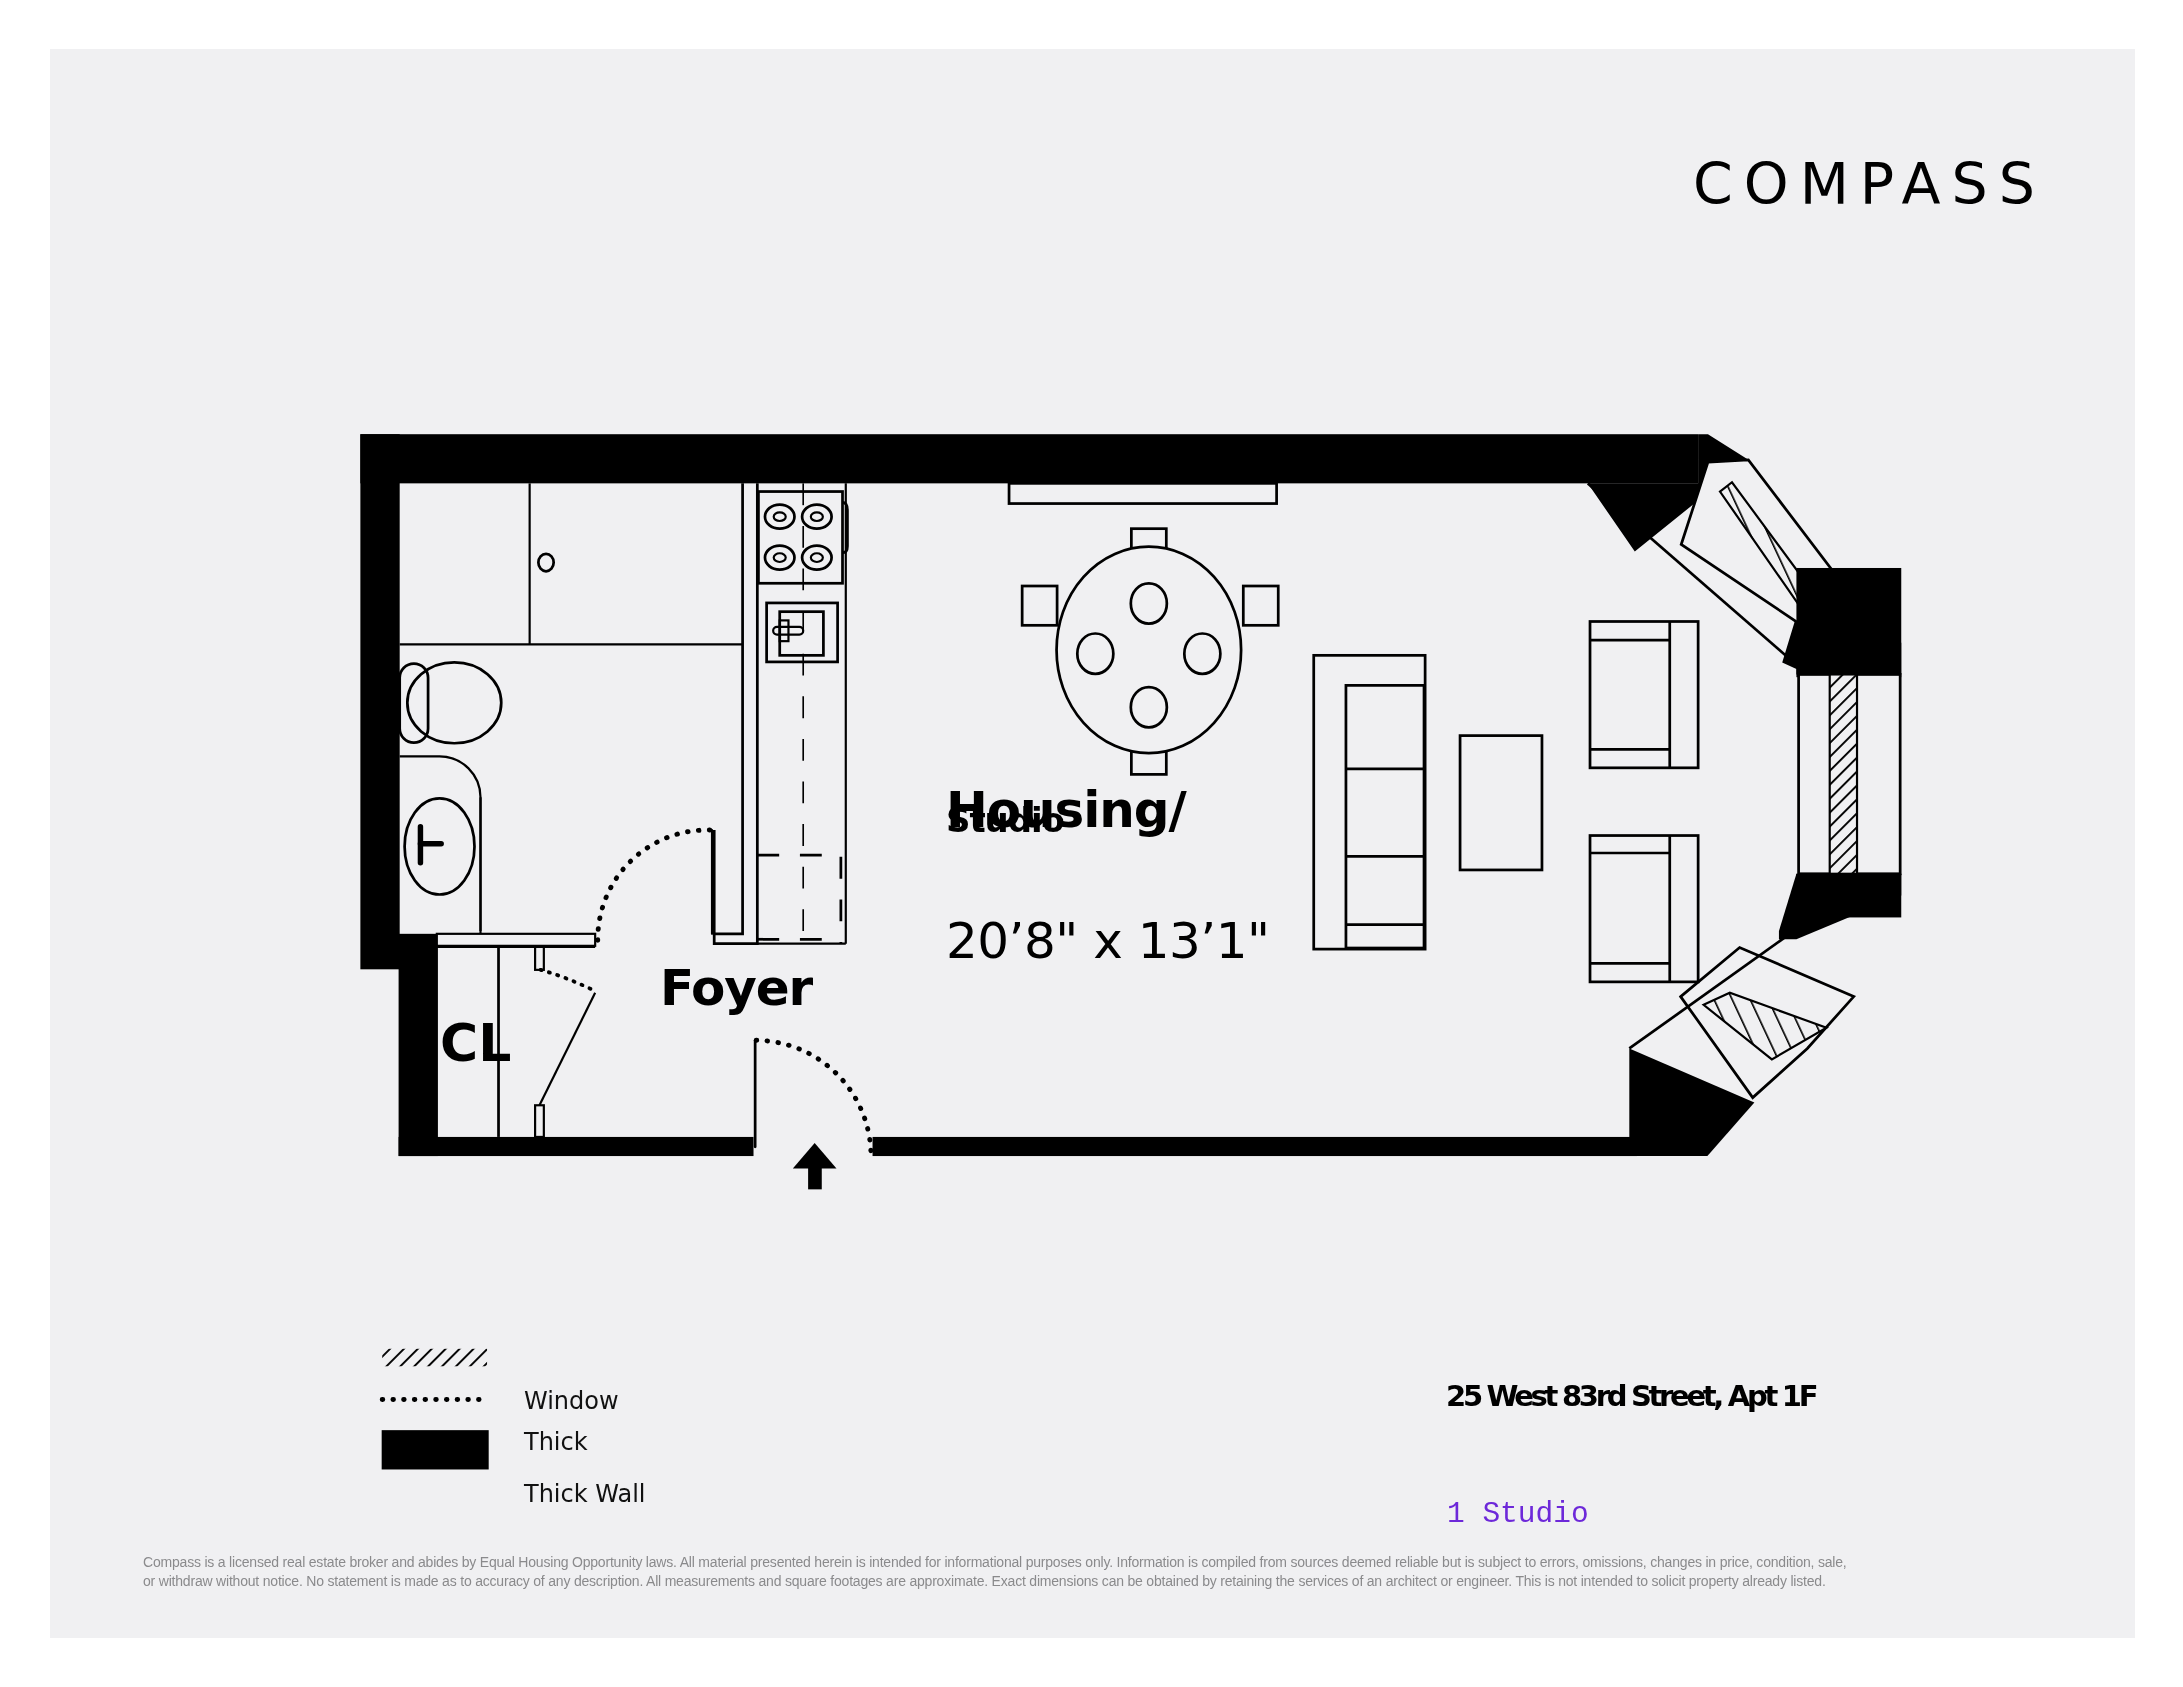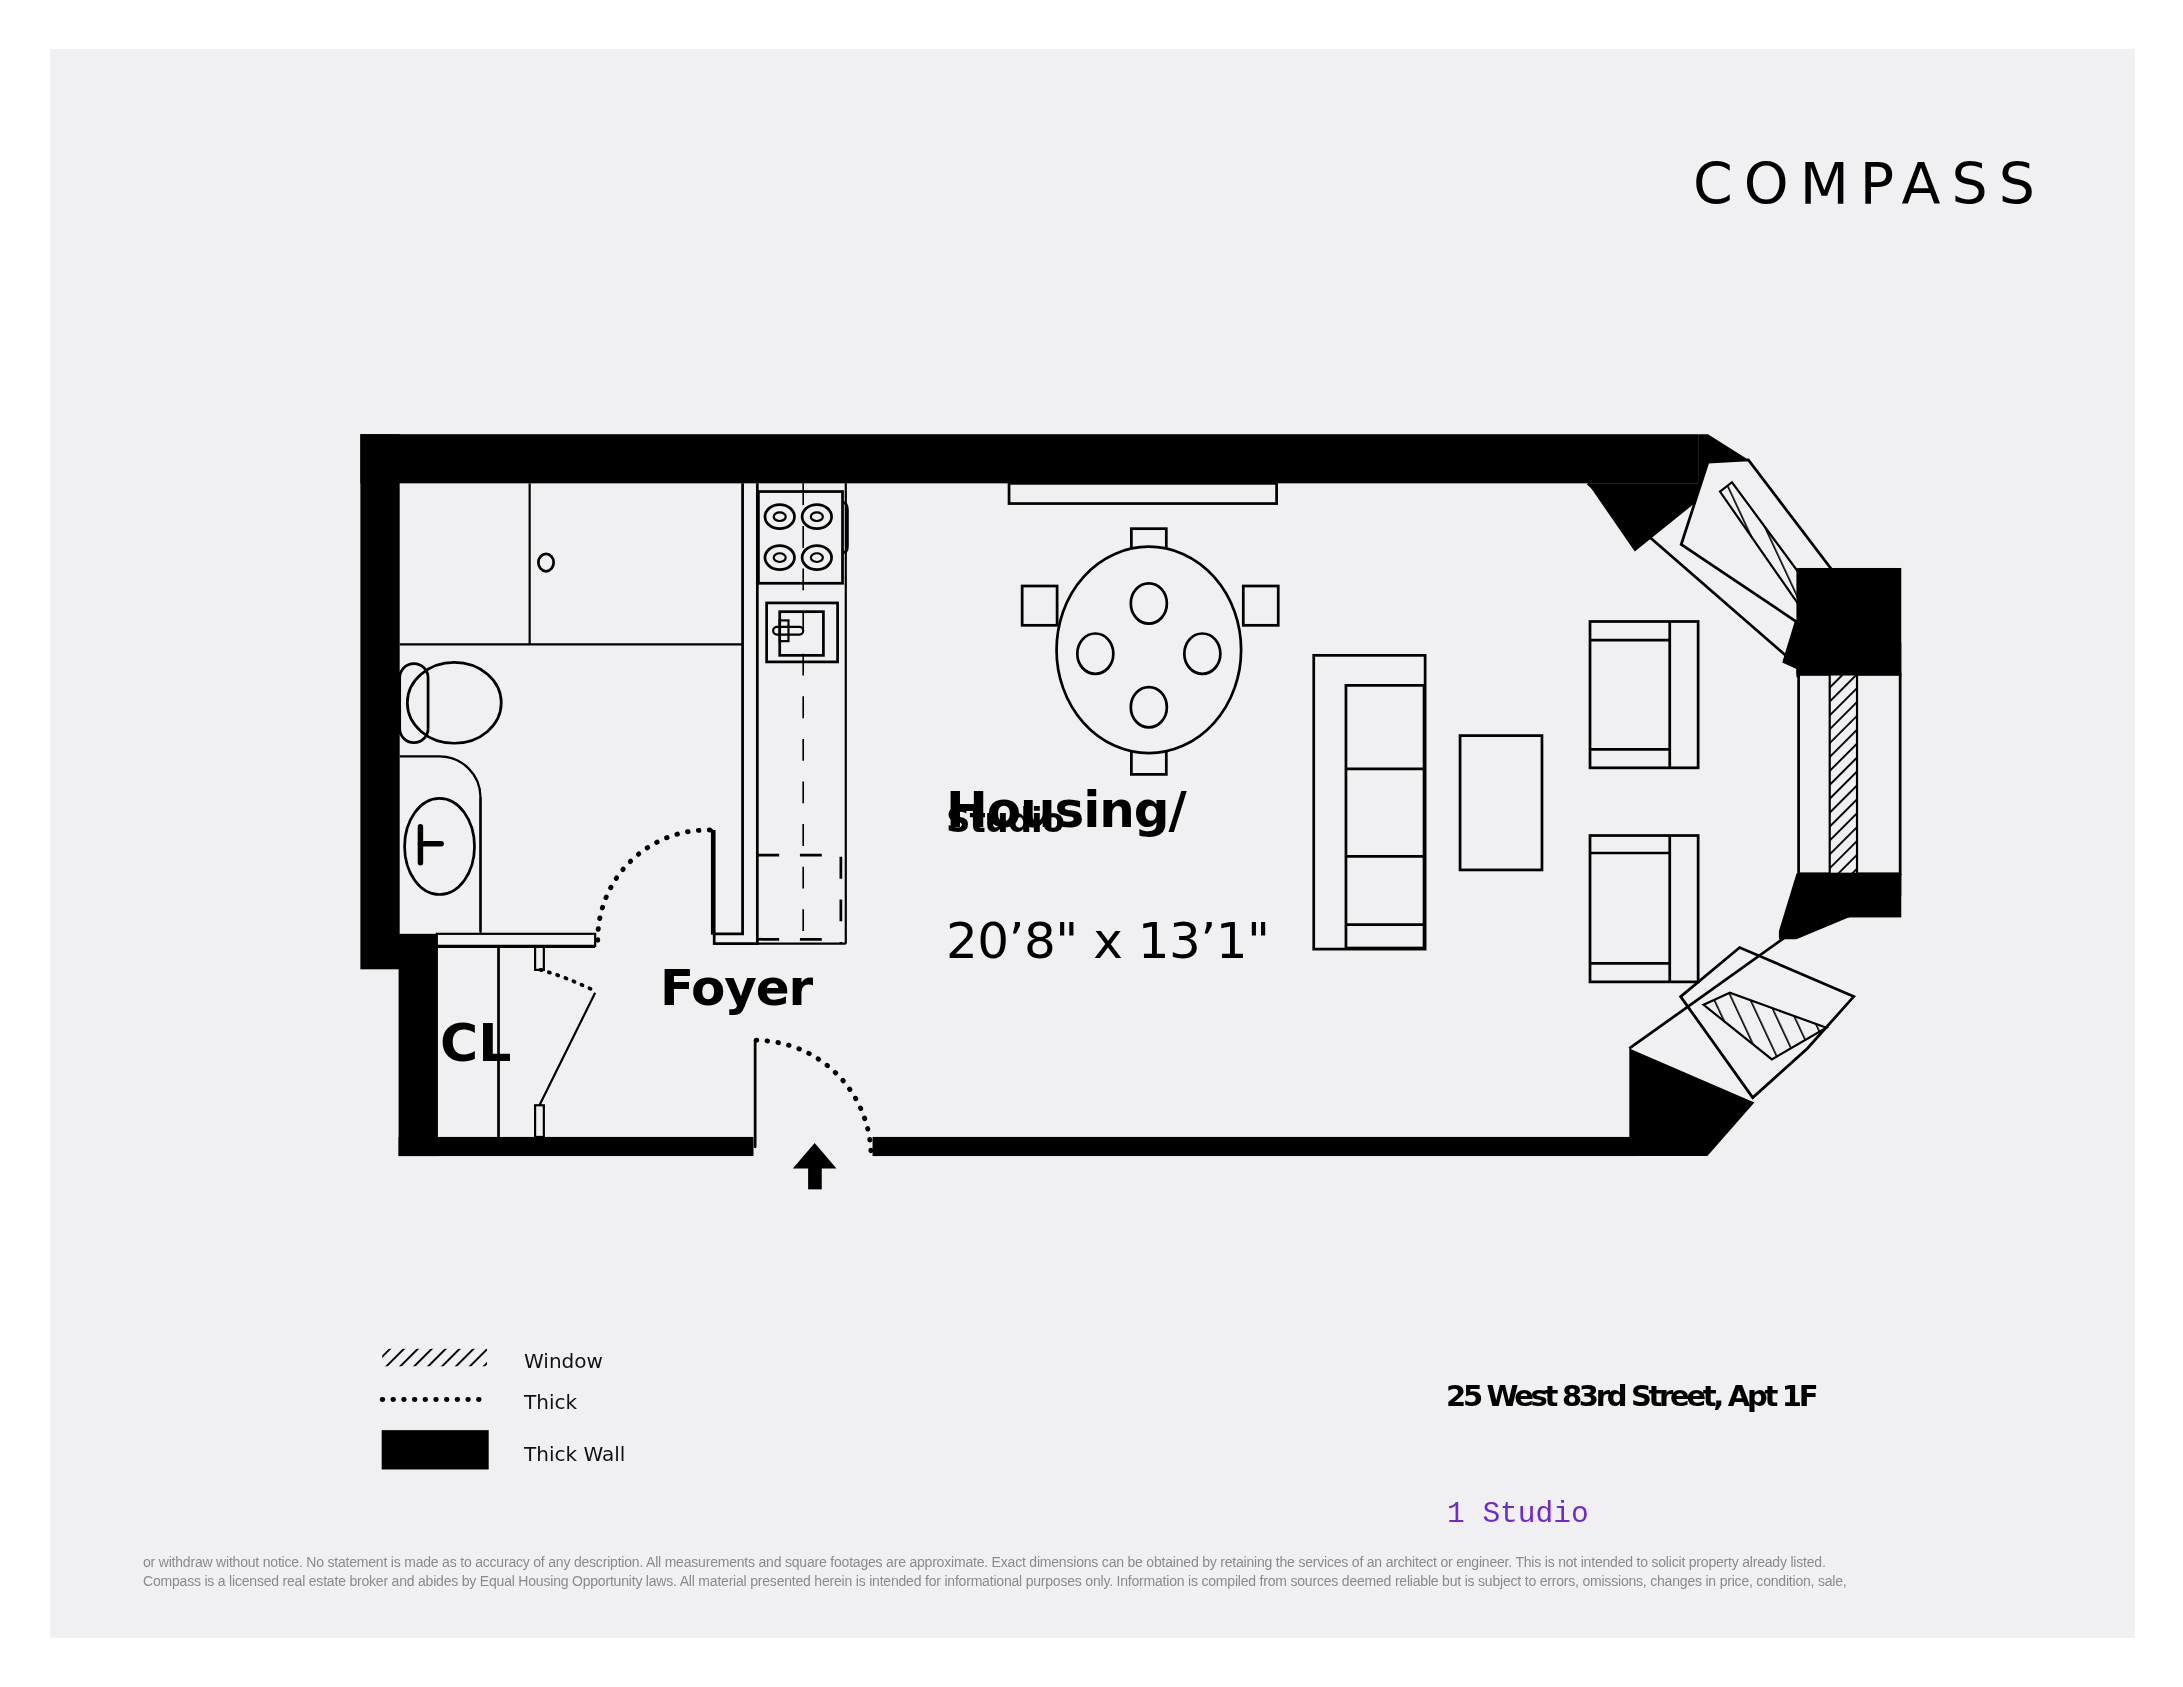--- a/index.html
+++ b/index.html
@@ -8,21 +8,21 @@
   .panel { position: absolute; left: 50px; top: 49px; width: 2085px; height: 1589px; background: #f0f0f2; }
   .logo { position: absolute; left: 1660px; top: 156px; font-size: 57px; font-weight: 400;
           letter-spacing: 11px; line-height: 1; color: #000; font-family: "DejaVu Sans", sans-serif; margin-left: 33px; }
   svg.plan { position: absolute; left: 0; top: 0; }
   .room-label { position: absolute; line-height: 1.05; color: #000; font-family: "DejaVu Sans", sans-serif; }
   .lbl-foyer { left: 660px; top: 962px; font-size: 50px; font-weight: 700; letter-spacing: -1.1px; }
   .lbl-cl { left: 440px; top: 1016px; font-size: 52px; font-weight: 700; }
   .lbl-kitchen { left: 946px; top: 784px; font-size: 50px; font-weight: 700; letter-spacing: -1.1px; }
   .lbl-studio { left: 946px; top: 803px; font-size: 34px; font-weight: 700; letter-spacing: -1.1px; }
   .lbl-dims { left: 946px; top: 915px; font-size: 50px; font-weight: 400; letter-spacing: -0.5px; }
-  .legend-text { position: absolute; font-size: 20px; font-family: "DejaVu Sans", sans-serif; color: #111; }
+  .legend-text { position: absolute; font-size: 24px; font-family: "DejaVu Sans", sans-serif; color: #111; margin-top: 38px; }
   .addr { position: absolute; left: 1446px; top: 1379px; font-size: 29px; font-weight: 700;
           letter-spacing: -3.3px; font-family: "DejaVu Sans", sans-serif; color: #000; }
   .beds { position: absolute; left: 1447px; top: 1497px; font-size: 29.5px; font-weight: 400;
           font-family: Liberation Mono, monospace; color: #6d28d9; }
   .disclaimer { position: absolute; left: 143px; top: 1553px; width: 1900px; font-size: 14px;
                 line-height: 18.6px; color: #8a8a8c; font-family: "Liberation Sans", sans-serif; letter-spacing: -0.2px; }
   .disclaimer span { display: block; white-space: nowrap; }
 </style>
 </head>
 <body>
@@ -197,16 +197,16 @@
 <div class="room-label lbl-dims">20’8" x 13’1"</div>
 
 <div class="legend-text" style="left:524px; top:1349px;">Window</div>
 <div class="legend-text" style="left:524px; top:1390px;">Thick</div>
 <div class="legend-text" style="left:524px; top:1442px;">Thick Wall</div>
 
 <div class="addr">25 West 83rd Street, Apt 1F</div>
 <div class="beds">1 Studio</div>
 
 <div class="disclaimer">
+  <span>Compass is a licensed real estate broker and abides by Equal Housing Opportunity laws. All material presented herein is intended for informational purposes only. Information is compiled from sources deemed reliable but is subject to errors, omissions, changes in price, condition, sale,</span>
   <span>or withdraw without notice. No statement is made as to accuracy of any description. All measurements and square footages are approximate. Exact dimensions can be obtained by retaining the services of an architect or engineer. This is not intended to solicit property already listed.</span>
-  <span>Compass is a licensed real estate broker and abides by Equal Housing Opportunity laws. All material presented herein is intended for informational purposes only. Information is compiled from sources deemed reliable but is subject to errors, omissions, changes in price, condition, sale,</span>
 </div>
 
 
 </body></html>

